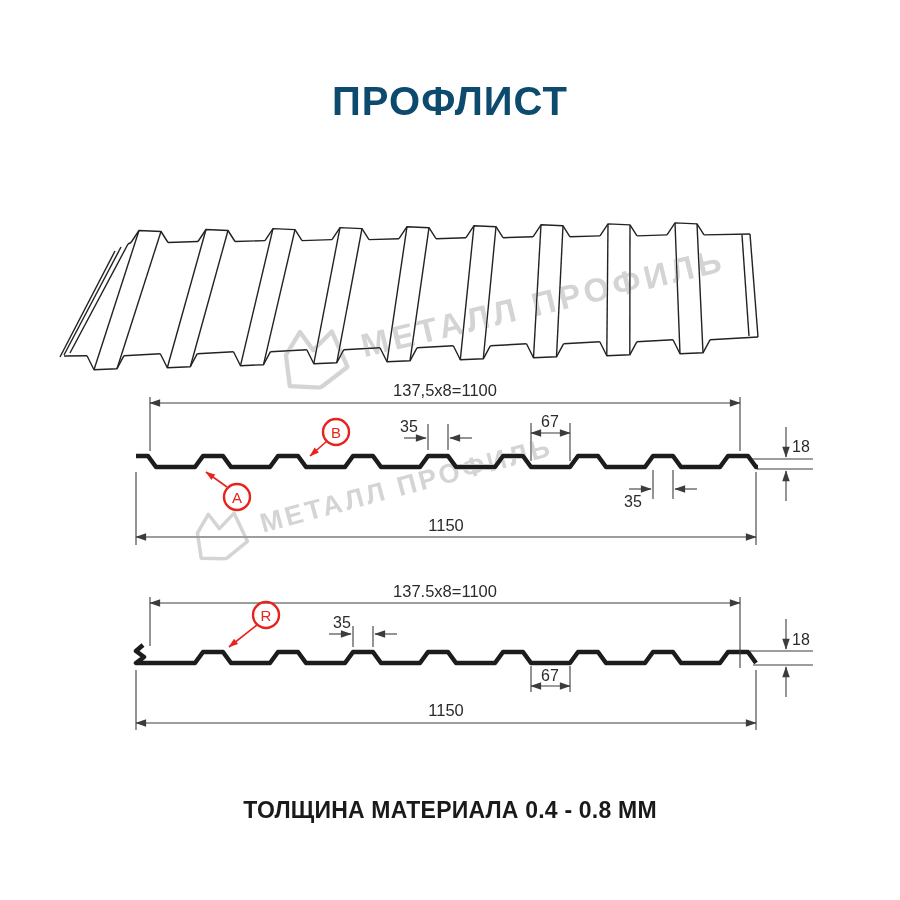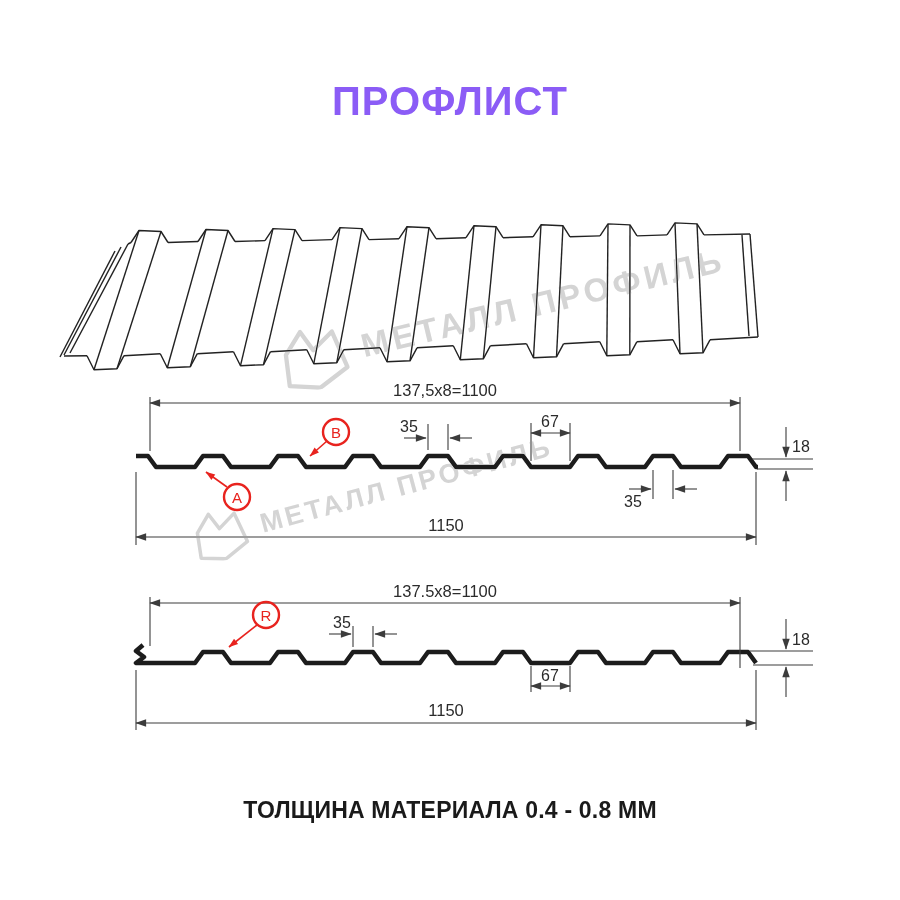--- a/index.html
+++ b/index.html
@@ -1,19 +1,19 @@
 <!DOCTYPE html>
 <html><head>
 <meta charset="utf-8">
 <style>
   html,body{margin:0;padding:0;background:#ffffff;}
   .stage{position:relative;width:900px;height:900px;background:#fff;overflow:hidden;
          font-family:"Liberation Sans",sans-serif;}
   .title{position:absolute;top:82px;left:0;width:900px;text-align:center;
-         font-size:40px;font-weight:800;letter-spacing:1px;color:#8b5cf6;line-height:38px;}
+         font-size:40px;font-weight:800;letter-spacing:1px;color:#0c4a6e;line-height:38px;}
   .subtitle{position:absolute;top:133px;left:0;width:900px;text-align:center;
          font-size:19px;font-weight:600;letter-spacing:.5px;color:#141414;}
   .footer{position:absolute;top:797px;left:0;width:900px;text-align:center;
          font-size:23px;font-weight:600;letter-spacing:.2px;color:#1a1a1a;}
   .drawing{position:absolute;left:0;top:0;}
   .wm{position:absolute;display:flex;align-items:center;gap:13px;color:#d4d4d4;
       mix-blend-mode:darken;pointer-events:none;white-space:nowrap;}
   .wm .wmtext{font-weight:700;}
   .wm-a{left:281px;top:334px;transform:rotate(-13.5deg);transform-origin:0 50%;}
   .wm-a .wmtext{font-size:33px;letter-spacing:4px;}

